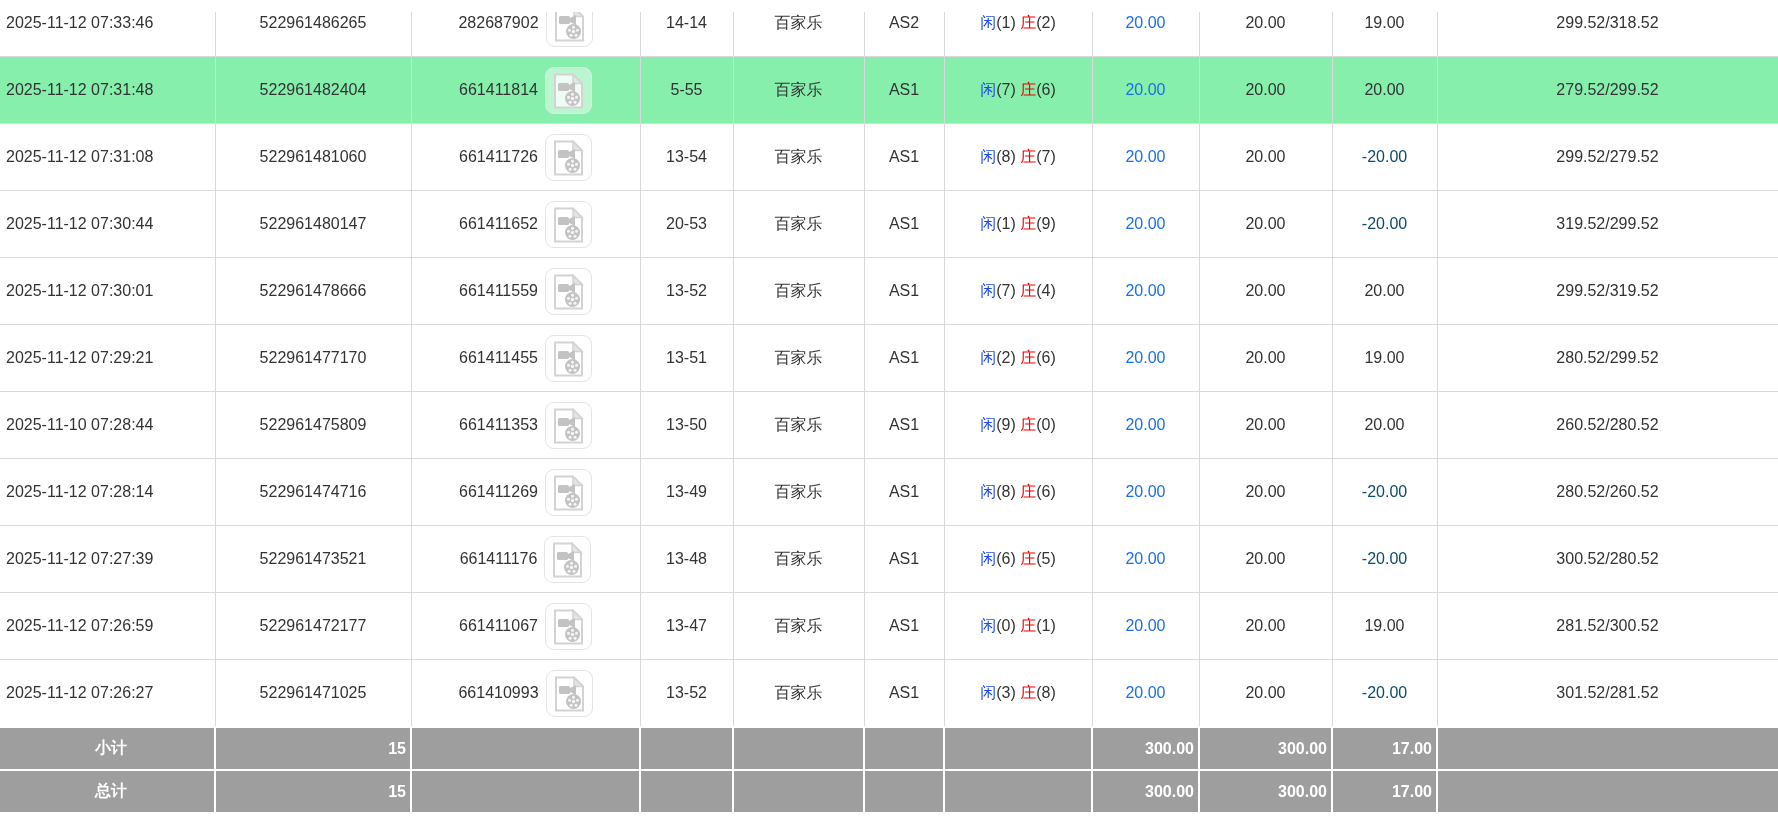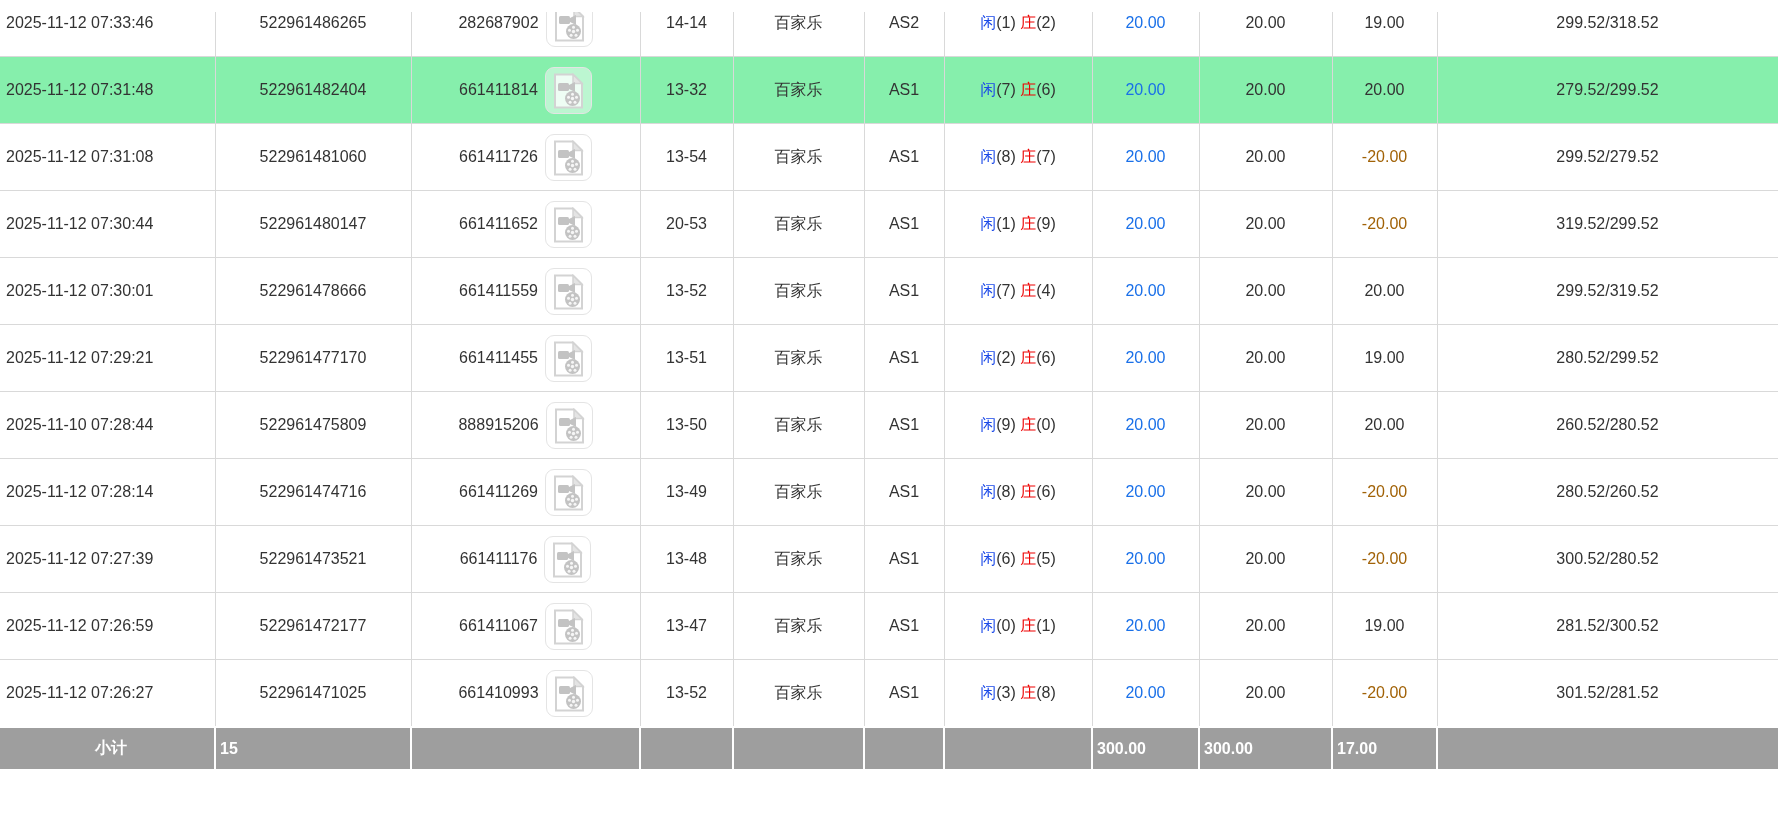--- a/index.html
+++ b/index.html
@@ -28,38 +28,38 @@
     white-space:nowrap;
     padding:0 4px;
   }
   table.records td:first-child{border-left:0;text-align:left;padding-left:6px;}
   table.records td:last-child{border-right:1px solid #e3e3e3;}
   tbody[data-name="table-body"] tr:first-child td{border-top:0;}
   tr.hl td{background:#86efac;}
   .p{color:#1c4ae8;}
   .b{color:#ee0000;}
   td.betcol span{color:#1a70e8;}
-  td.neg{color:#a16207;}
+  td.neg{color:#0c4a6e;}
   .gamewrap{display:flex;align-items:center;justify-content:center;gap:7px;}
   .vbtn{
     width:47px;height:47px;
     border:1px solid #e4e4e4;
     border-radius:9px;
     background:rgba(255,255,255,0.45);
     padding:5px 6px 3px 6px;
     cursor:pointer;
     display:inline-flex;align-items:center;justify-content:center;
   }
   tr.summary td{
     background:#9e9e9e;
     color:#fff;
     font-weight:bold;
     border:2px solid #fff;
     height:41px;
-    text-align:left;
+    text-align:right;
   }
   tr.summary td:first-child{text-align:center;padding-left:12px;border-left:0;}
   tr.summary td:last-child{border-right:0;}
   .strip{
     position:absolute;left:0;right:0;bottom:0;
     height:11px;
     background:#f2f2f2;
     border-top:1px solid #e2e2e2;
   }
 </style>
@@ -131,21 +131,21 @@
             <circle cx="19.5" cy="25.5" r="1.7" fill="#f6f6f6"></circle>
             <circle cx="19.5" cy="21.2" r="1.5" fill="#f6f6f6"></circle>
             <circle cx="15.5" cy="24.2" r="1.5" fill="#f6f6f6"></circle>
             <circle cx="17.1" cy="29.2" r="1.5" fill="#f6f6f6"></circle>
             <circle cx="22.0" cy="29.2" r="1.5" fill="#f6f6f6"></circle>
             <circle cx="23.5" cy="24.2" r="1.5" fill="#f6f6f6"></circle>
           </svg>
         </button>
       </div>
     </td>
-    <td data-name="round-cell">13-32</td>
+    <td data-name="round-cell">5-55</td>
     <td data-name="game-type-cell">百家乐</td>
     <td data-name="table-name-cell">AS1</td>
     <td data-name="result-cell"><span class="p" data-name="player-label">闲</span><span data-name="player-count">(7)</span> <span class="b" data-name="banker-label">庄</span><span data-name="banker-count">(6)</span></td>
     <td class="betcol" data-name="bet-amount-cell"><span data-name="bet-amount-link">20.00</span></td>
     <td data-name="valid-amount-cell">20.00</td>
     <td data-name="winloss-cell">20.00</td>
     <td data-name="balance-cell">279.52/299.52</td>
   </tr>
         <tr data-name="table-row">
     <td data-name="bet-time-cell">2025-11-12 07:31:08</td>
@@ -273,21 +273,21 @@
     <td class="betcol" data-name="bet-amount-cell"><span data-name="bet-amount-link">20.00</span></td>
     <td data-name="valid-amount-cell">20.00</td>
     <td data-name="winloss-cell">19.00</td>
     <td data-name="balance-cell">280.52/299.52</td>
   </tr>
         <tr data-name="table-row">
     <td data-name="bet-time-cell">2025-11-10 07:28:44</td>
     <td data-name="bet-id-cell">522961475809</td>
     <td data-name="game-no-cell">
       <div class="gamewrap">
-        <span data-name="game-no">888915206</span>
+        <span data-name="game-no">661411353</span>
         <button class="vbtn" data-name="video-replay-button">
           <svg data-name="video-film-icon" width="31" height="36" viewBox="0 0 31 36">
             <path d="M2 1.5 h18 l9 9 v24 h-27 z" fill="rgba(255,255,255,0.75)" stroke="#d3d3d3" stroke-width="2"></path>
             <path d="M20 1.5 l9 9 h-9 z" fill="#e4e4e4" stroke="#d3d3d3" stroke-width="1.5"></path>
             <rect x="5" y="10" width="11" height="8" rx="1.5" fill="#c3c3c3"></rect>
             <path d="M16 12 l6 -3 v10 l-6 -3 z" fill="#c3c3c3"></path>
             <circle cx="19.5" cy="25.5" r="7.5" fill="#c3c3c3"></circle>
             <circle cx="19.5" cy="25.5" r="1.7" fill="#f6f6f6"></circle>
             <circle cx="19.5" cy="21.2" r="1.5" fill="#f6f6f6"></circle>
             <circle cx="15.5" cy="24.2" r="1.5" fill="#f6f6f6"></circle>
@@ -441,19 +441,32 @@
         <td data-name="subtotal-label">小计</td>
         <td data-name="subtotal-count">15</td>
         <td data-name="empty-cell"></td>
         <td data-name="empty-cell"></td>
         <td data-name="empty-cell"></td>
         <td data-name="empty-cell"></td>
         <td data-name="empty-cell"></td>
         <td data-name="subtotal-bet-amount">300.00</td>
         <td data-name="subtotal-valid-amount">300.00</td>
         <td data-name="subtotal-winloss">17.00</td>
+        <td data-name="empty-cell"></td>
+      </tr>
+      <tr class="summary" data-name="total-row">
+        <td data-name="total-label">总计</td>
+        <td data-name="total-count">15</td>
+        <td data-name="empty-cell"></td>
+        <td data-name="empty-cell"></td>
+        <td data-name="empty-cell"></td>
+        <td data-name="empty-cell"></td>
+        <td data-name="empty-cell"></td>
+        <td data-name="total-bet-amount">300.00</td>
+        <td data-name="total-valid-amount">300.00</td>
+        <td data-name="total-winloss">17.00</td>
         <td data-name="empty-cell"></td>
       </tr>
     </tbody>
   </table>
 
   <div class="strip" data-name="bottom-strip"></div>
 </div>
 
 </body></html>

